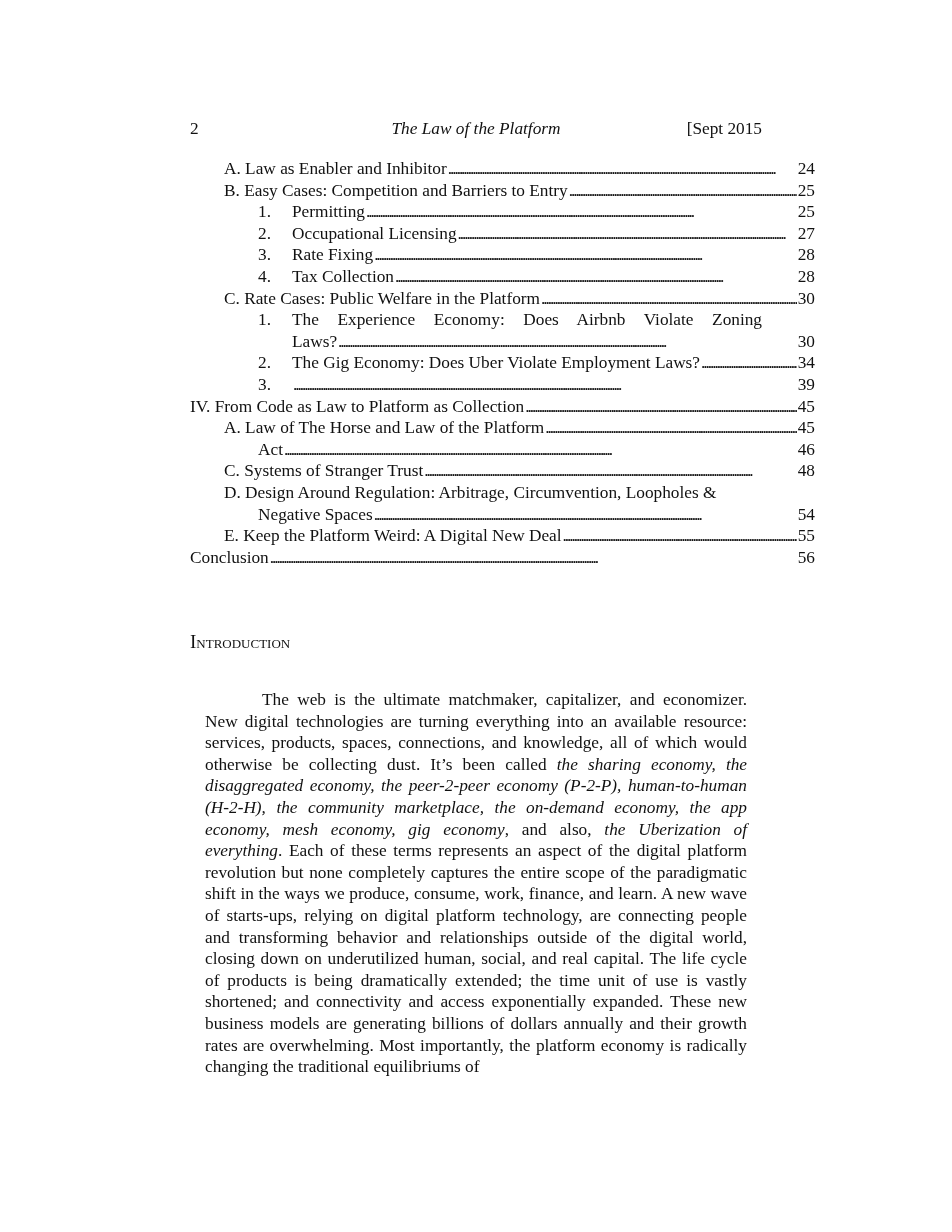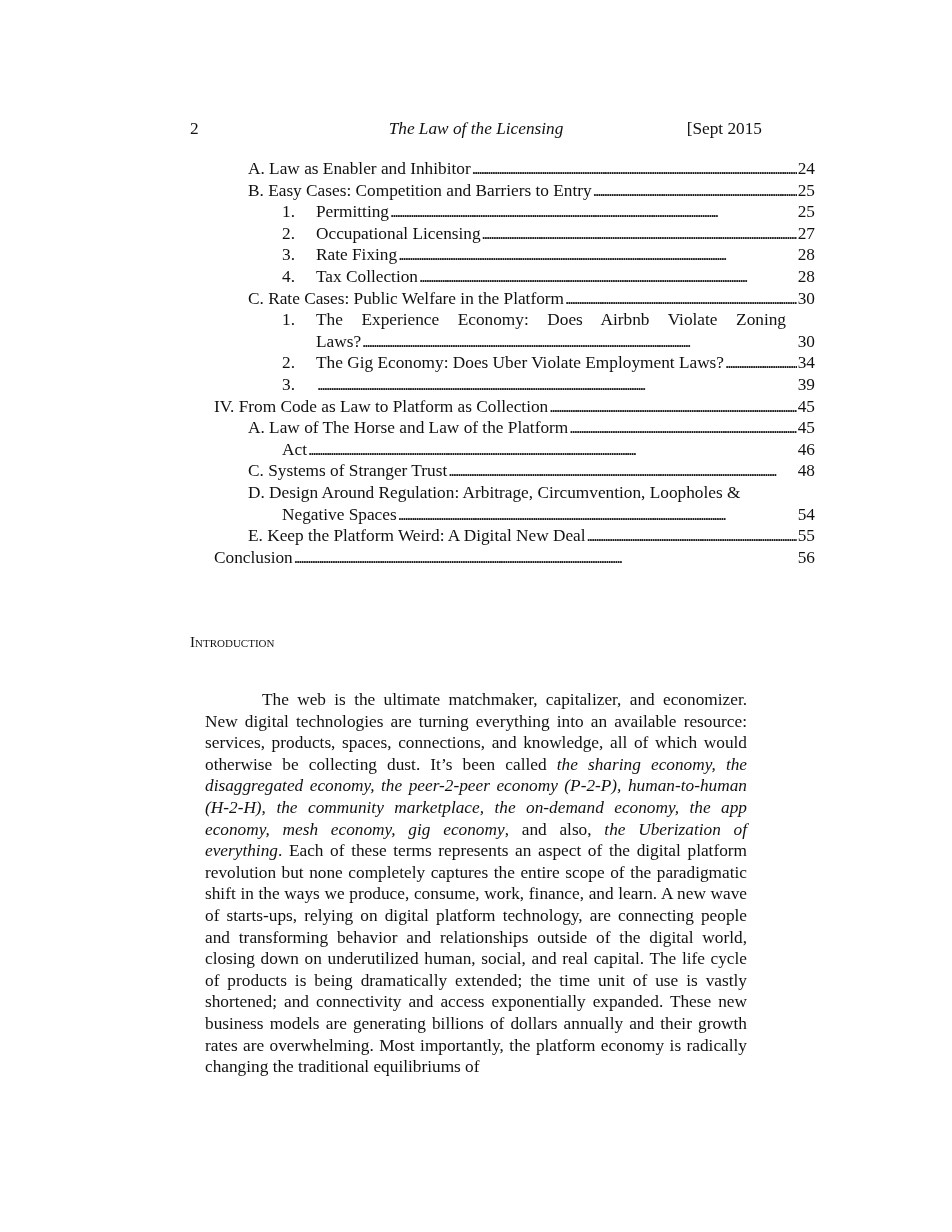--- a/index.html
+++ b/index.html
@@ -13,54 +13,54 @@
       position: absolute; top: 118px; left: 190px; width: 572px; height: 22px;
       line-height: 22px;
     }
     .header .pn { position: absolute; left: 0; top: 0; }
     .header .title { position: absolute; left: 0; right: 0; text-align: center; font-style: italic; }
     .header .date { position: absolute; right: 0; top: 0; }
 
     .toc {
       position: absolute; top: 158px; left: 190px; width: 625px;
     }
-    .toc-entry { position: relative; line-height: 21.6px; margin-left: 24px; }
+    .toc-entry { position: relative; line-height: 21.6px; }
     .toc-line { display: flex; align-items: baseline; white-space: nowrap; }
     .toc-line .txt { flex: 0 0 auto; }
     .toc-line .dots {
       flex: 1 1 auto; overflow: hidden; white-space: nowrap; margin: 0 1px;
     }
     .toc-line .dots::before {
       content: ". . . . . . . . . . . . . . . . . . . . . . . . . . . . . . . . . . . . . . . . . . . . . . . . . . . . . . . . . . . . . . . . . . . . . . . . . . . . . . . . . . . . . . . . . . . . . . . . . . . . . . . . . . . . . . . . . . . . . . . . . . . . . . . . . . . . . . . . . . . . . . . . . .";
       letter-spacing: -3.2px;
     }
     .toc-line .pg { flex: 0 0 auto; text-align: right; }
     .lvl0 { padding-left: 0; }
     .lvl1 { padding-left: 34px; }
     .lvl2 .num { position: absolute; left: 68px; }
     .lvl2 .body { padding-left: 102px; }
     .lvl2 .first-wrap { text-align: justify; text-align-last: justify; width: 470px; display:block; }
 
     .section-heading {
       position: absolute; top: 631px; left: 190px;
-      font-variant: small-caps; font-size: 15px; line-height: 22px;
+      font-variant: small-caps; font-size: 19px; line-height: 22px;
     }
     .intro {
       position: absolute; top: 674px; left: 190px; width: 572px;
       line-height: 21.6px; text-align: justify;
     }
     .intro p { margin: 15px; text-indent: 57px; }
     .intro em { font-style: italic; }
   </style>
 </head>
 <body>
 
 <div class="header">
   <span class="pn">2</span>
-  <span class="title">The Law of the Licensing</span>
+  <span class="title">The Law of the Platform</span>
   <span class="date">[Sept 2015</span>
 </div>
 
 <div class="toc">
 
   <div class="toc-entry lvl1">
     <div class="toc-line">
         <span class="txt">A. Law as Enabler and Inhibitor</span>
         <span class="dots"></span>
         <span class="pg">24</span>

